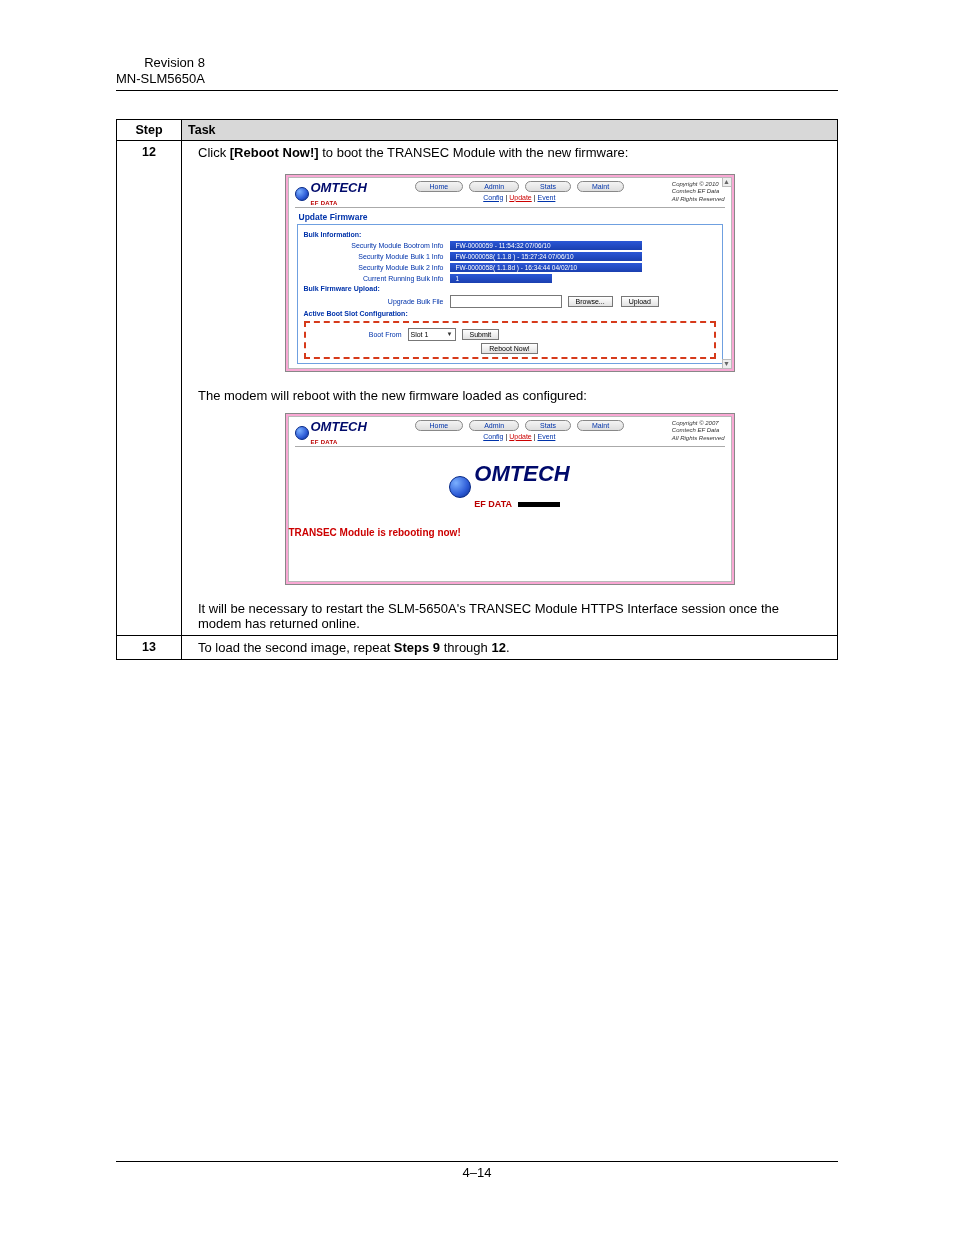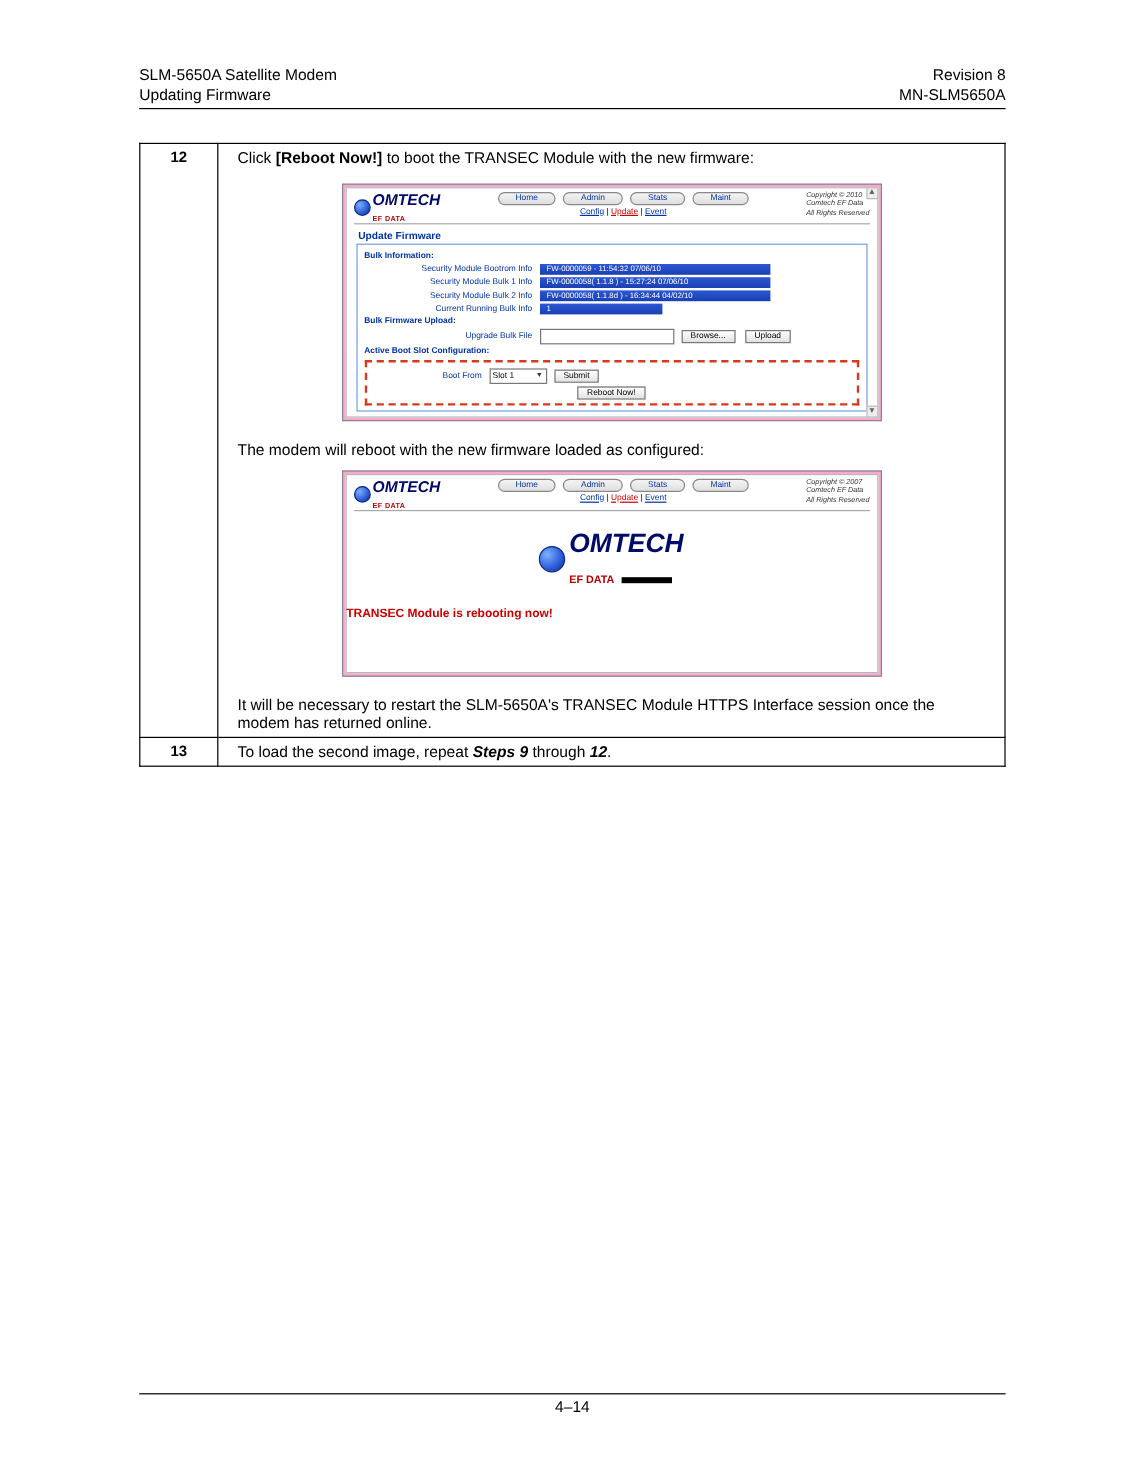--- a/index.html
+++ b/index.html
@@ -44,21 +44,21 @@
     border: 1px solid #000;
     vertical-align: top;
     padding: 4px 16px;
   }
   .tbl .stepcol { width: 32px; text-align: center; font-weight: bold; background: #fff; }
   .taskcell { font-size: 13px; }
   .taskcell .line1 { margin-bottom: 14px; }
   .taskcell .line2 { margin: 16px 0 10px 0; }
   .taskcell .line3 { margin-top: 16px; }
   .bold { font-weight: bold; }
-  .bi { font-weight: bold; font-style: italic; }
+  .bi { font-weight: bold; }
 
   
   .shot {
     width: 448px;
     margin: 0 auto 6px auto;
     border: 1px solid #888;
     background: #f9a8d4;
     position: relative;
   }
   .shot-inner { border: 1px solid #b9b9b9; margin: 2px; background: #fff; }
@@ -173,33 +173,33 @@
     font-size: 13px;
     padding-top: 3px;
   }
 </style>
 </head>
 <body>
 
 <div class="page">
 
   <div class="hdr">
-    <div>
-      <div>SLM-5650A Satellite Modem</div>
-      <div>Updating Firmware</div>
-    </div>
     <div class="right">
       <div>Revision 8</div>
       <div>MN-SLM5650A</div>
     </div>
   </div>
   <div class="rule"></div>
 
   <table class="tbl">
     <tbody>
+        <tr>
+      <th class="stepcol">Step</th>
+      <th>Task</th>
+    </tr>
 
     <tr>
       <td class="stepcol">12</td>
       <td class="taskcell">
 
         <div class="line1">
           <span>Click </span><span class="bold">[Reboot Now!]</span><span> to boot the TRANSEC Module with the new firmware:</span>
         </div>
 
         <div class="shot">

